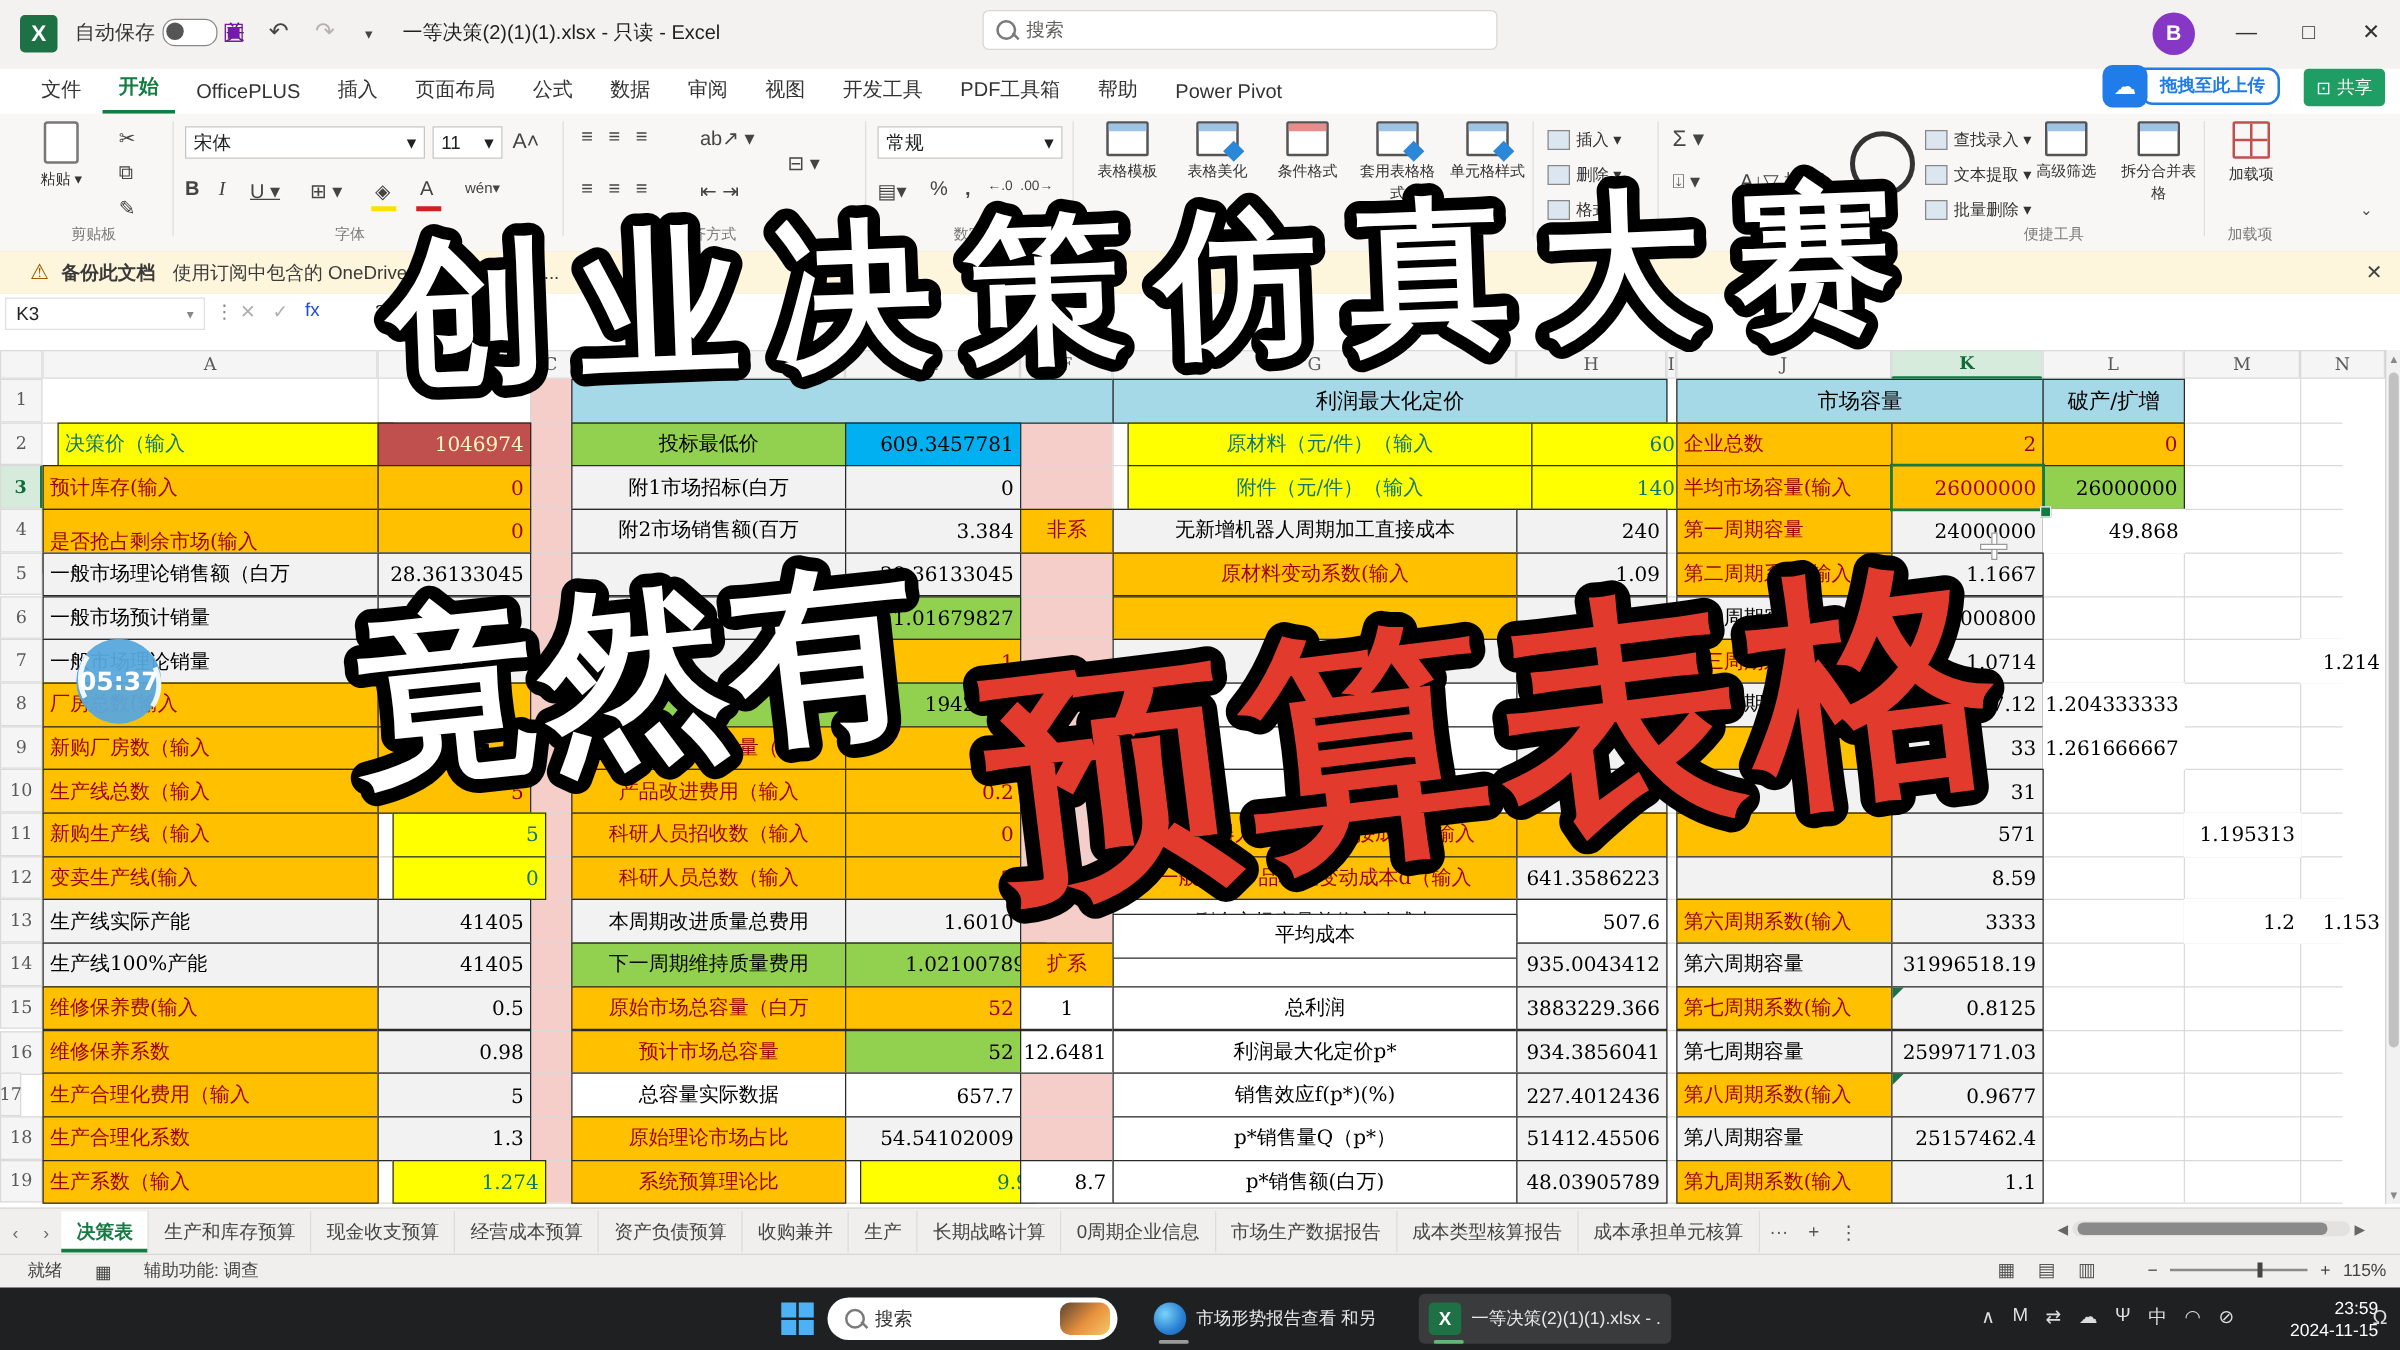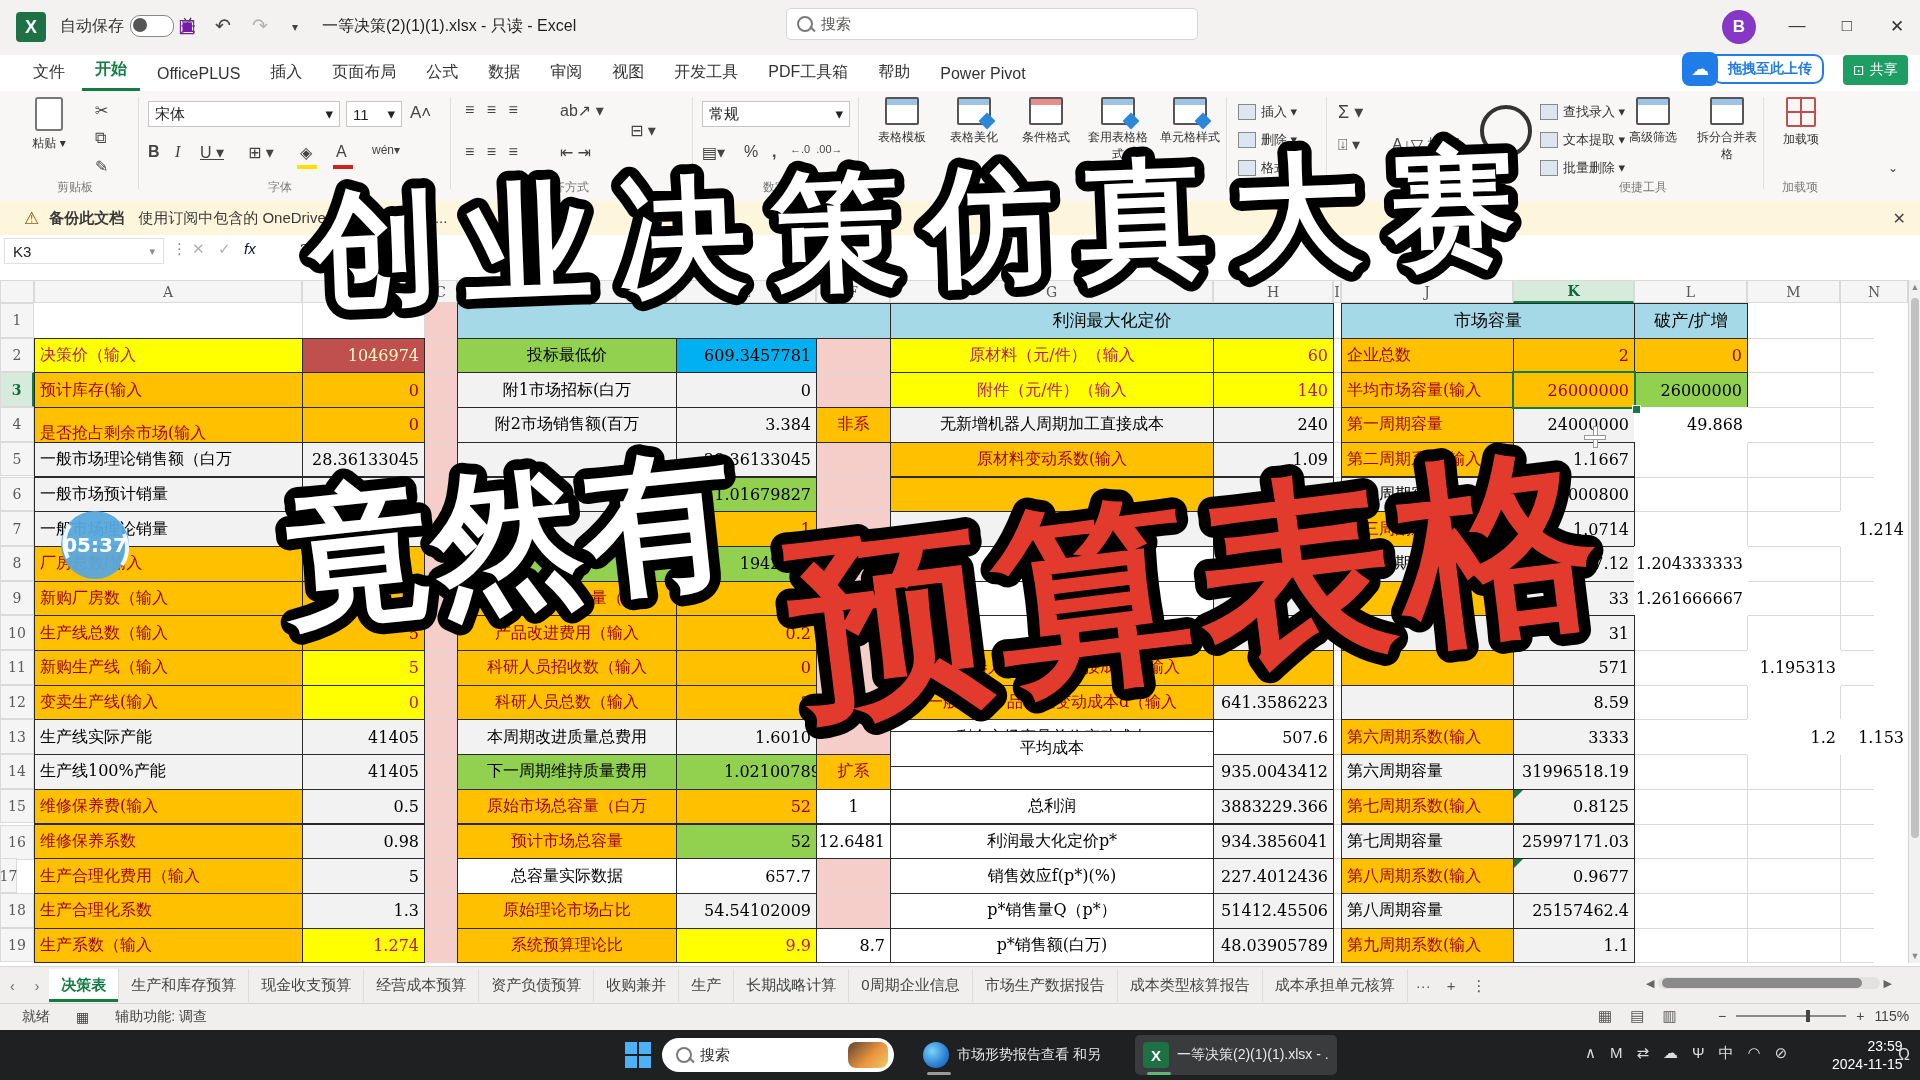--- a/index.html
+++ b/index.html
@@ -72,21 +72,21 @@
   .rowhdr.sel{background:#d7ebdd;color:#0e6b3c;border-right:2px solid #107c41;font-weight:bold;}
   .vline,.hline{position:absolute;background:#d9d9d9;}
   .pinkcol{position:absolute;background:#f5cec9;}
   .cell{position:absolute;box-sizing:border-box;font-family:"DejaVu Serif","Liberation Serif",serif;font-size:16px;
         padding:0 5px;overflow:hidden;white-space:nowrap;display:flex;align-items:center;border:1px solid #2a2a2a;}
   .cell.a-r{justify-content:flex-end;}
   .cell.a-c{justify-content:center;}
   .cell.nb{border:none;}
   .s-hd{background:#a6d9e8;color:#000;font-size:17px;}
   .s-o{background:#ffc000;color:#9c0006;}
-  .s-y{background:#ffff00;color:#be185d;}
+  .s-y{background:#ffff00;color:#0f766e;margin-left:12px;}
   .s-g{background:#f2f2f2;color:#000;}
   .s-w{background:#ffffff;color:#000;}
   .s-gr{background:#92d050;color:#000;}
   .s-bl{background:#00b0f0;color:#000;}
   .s-rd{background:#c0504d;color:#fef9c3;}
   .tri{position:absolute;width:0;height:0;border-top:9px solid #1e7145;border-right:9px solid transparent;pointer-events:none;}
   #vscroll{position:absolute;background:#f1f1f1;border-left:1px solid #d4d4d4;}
   #vscroll .thumb{position:absolute;left:2px;width:8px;background:#c1c1c1;border-radius:4px;}
   #vscroll .arr{position:absolute;left:0;width:12px;text-align:center;font-size:9px;color:#888;}
   
@@ -310,21 +310,21 @@
   </div>
 
   <div id="fbar">
     <div id="namebox">
       <span>K3</span>
         <span style="color:#888;font-size:11px;">▾</span>
     </div>
     <span class="ico" style="left:172px;">⋮</span>
     <span class="ico" style="left:192px;color:#b0b0b0;">✕</span>
     <span class="ico" style="left:218px;color:#b0b0b0;">✓</span>
-    <span class="ico" style="left:244px;font-style:italic;color:#0f172a;">fx</span>
+    <span class="ico" style="left:244px;color:#1d4ed8;">fx</span>
     <span id="fvalue">26000000</span>
   </div>
 
   <div id="sheet">
       <div style="left: 0px; top: 12px; width: 34px; height: 23px; position: absolute; background: rgb(245, 245, 245); border: 1px solid rgb(218, 218, 218); box-sizing: border-box;"></div>
       <div class="colhdr" style="left: 34px; top: 12px; width: 268px; height: 23px;">A</div>
       <div class="colhdr" style="left: 302px; top: 12px; width: 122px; height: 23px;">B</div>
       <div class="colhdr" style="left: 424px; top: 12px; width: 33px; height: 23px;">C</div>
       <div class="colhdr" style="left: 457px; top: 12px; width: 219px; height: 23px;">D</div>
       <div class="colhdr" style="left: 676px; top: 12px; width: 140px; height: 23px;">E</div>

